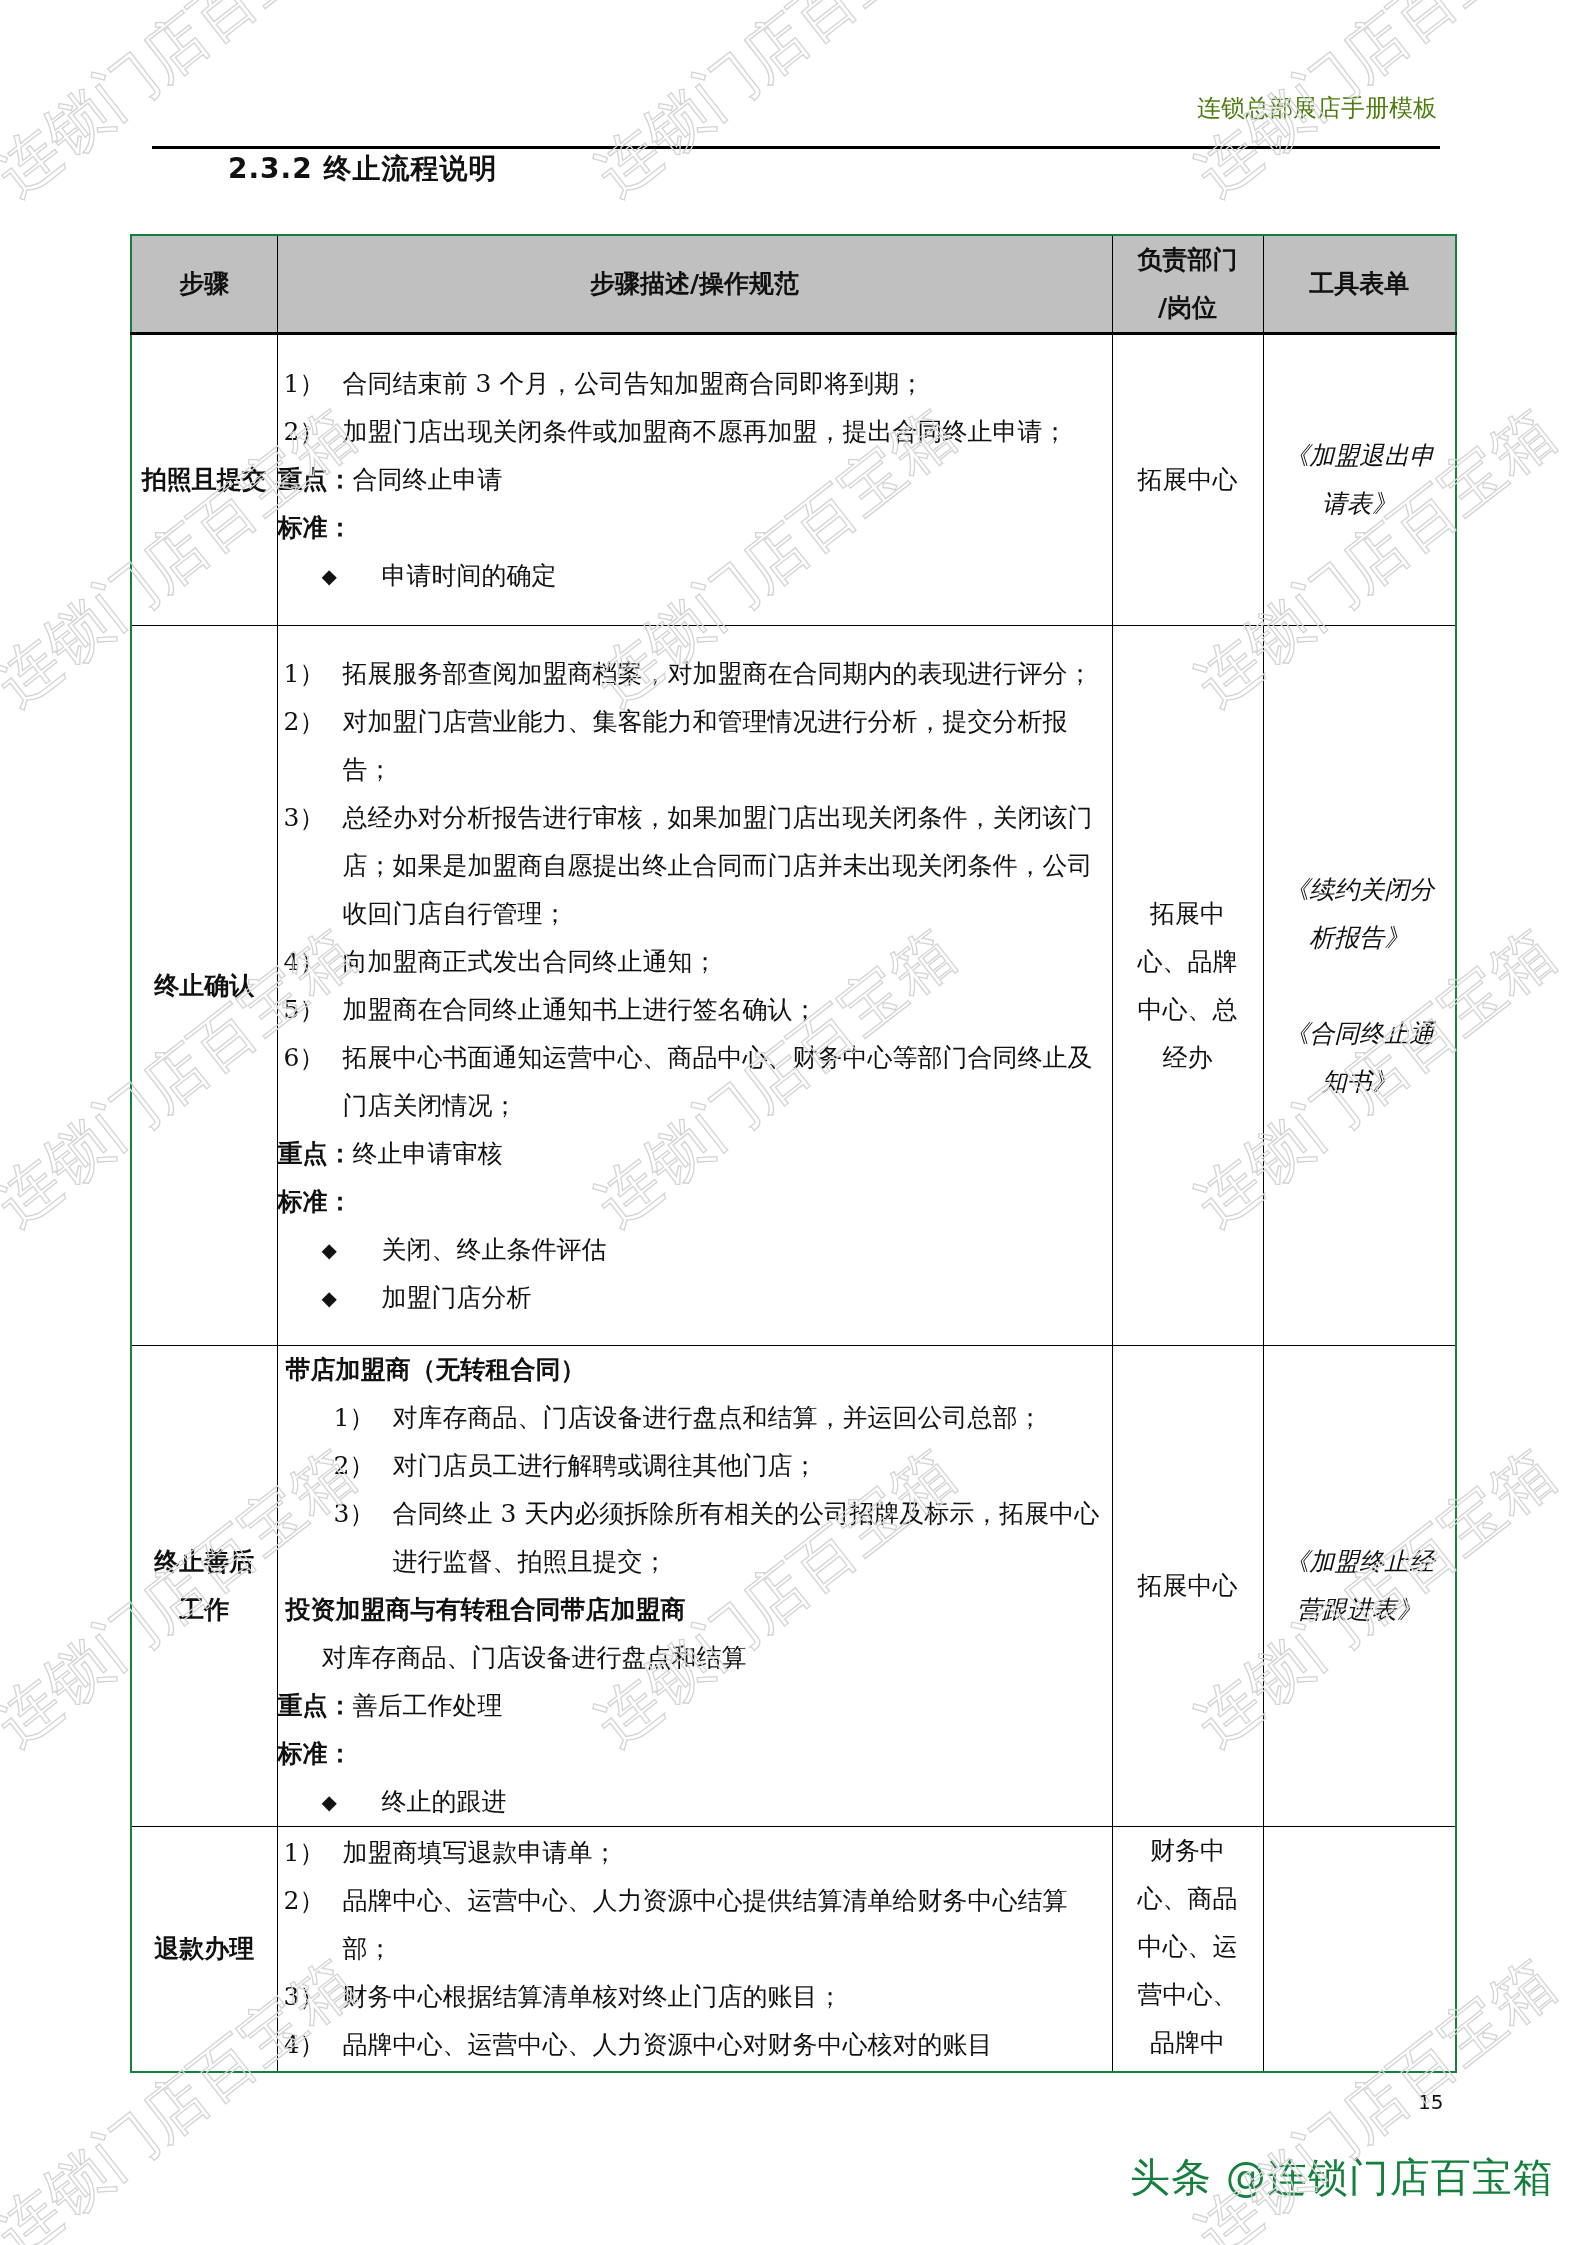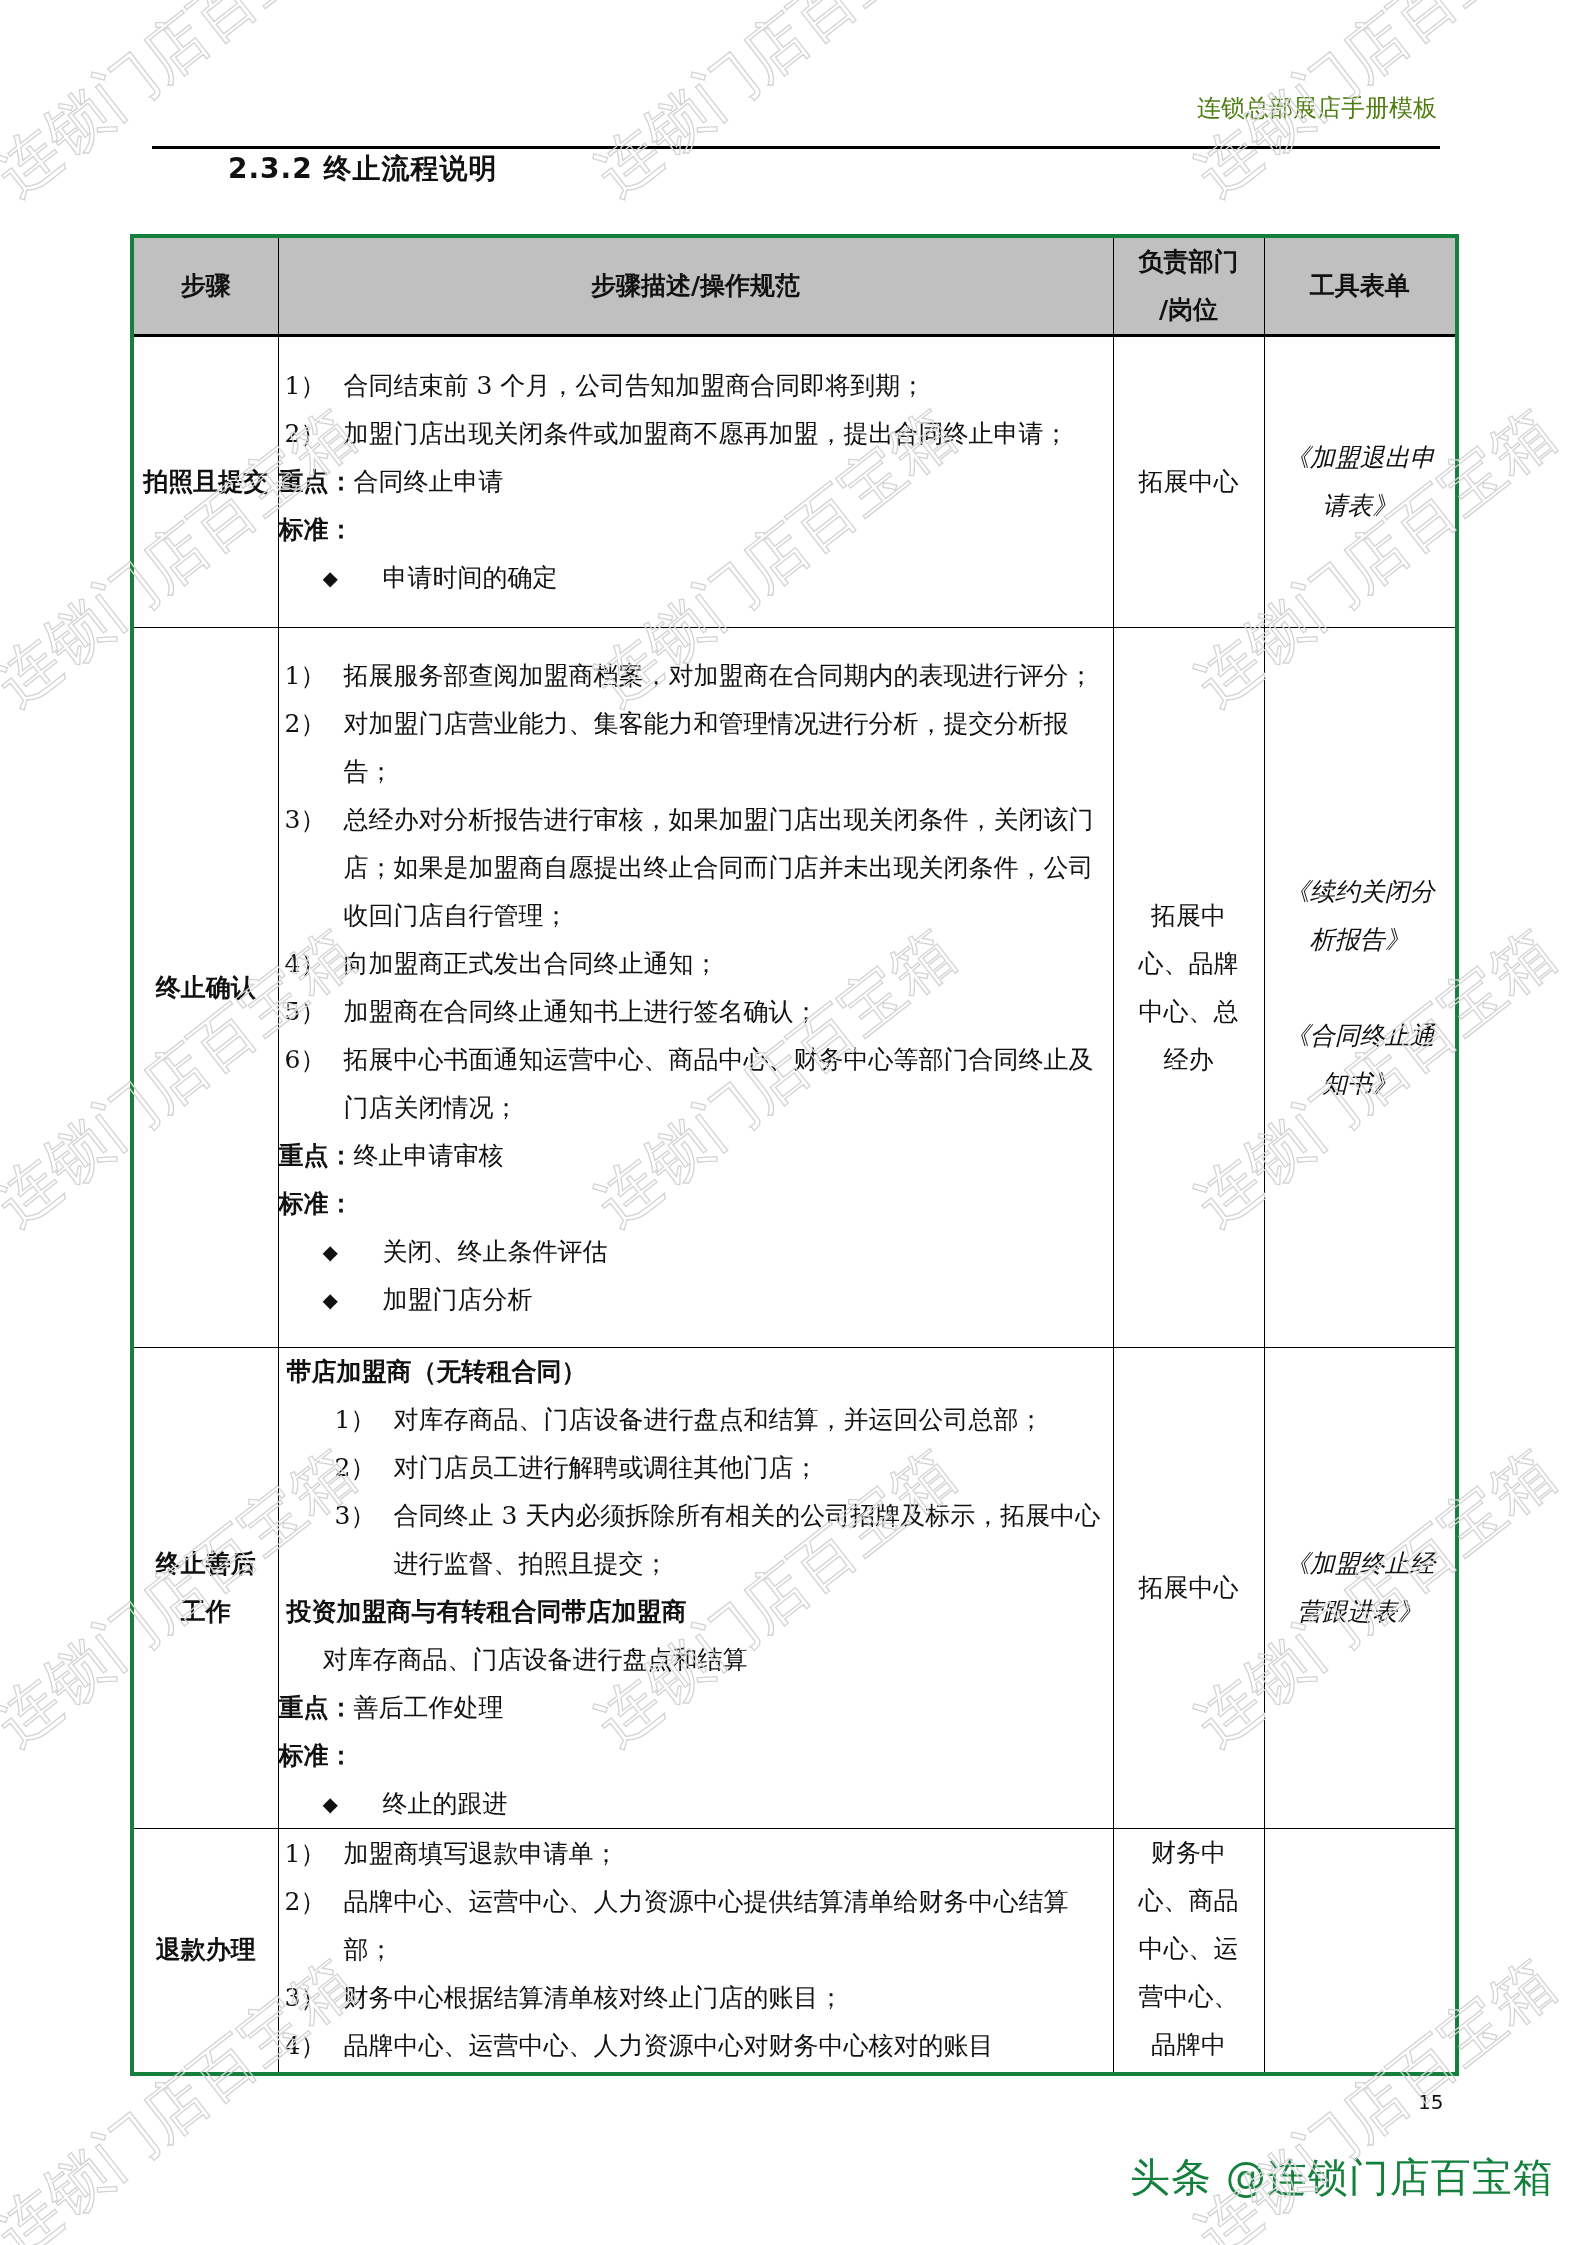--- a/index.html
+++ b/index.html
@@ -4,21 +4,21 @@
 <style>
   html, body { margin:0; padding:0; background:#ffffff; }
   body { width:1587px; height:2245px; position:relative; overflow:hidden;
          font-family:"DejaVu Serif","Liberation Serif",serif; color:#111; }
   .running-header { position:absolute; right:150px; top:92px; font-size:24px;
          font-family:Liberation Mono, monospace; color:#4d7c0f; }
   .header-rule { position:absolute; left:152px; top:146px; width:1288px; height:3px; background:#000; }
   .section-title { position:absolute; left:228px; top:150px; font-size:28px; font-weight:bold;
          font-family:"DejaVu Sans","Liberation Sans",sans-serif; letter-spacing:1px; }
   table.proc { position:absolute; left:130px; top:234px; width:1325px; border-collapse:collapse;
-         border:4px solid #15803d; table-layout:fixed; }
+         border:2px solid #15803d; table-layout:fixed; }
   table.proc th, table.proc td { border:1.5px solid #000; vertical-align:middle; padding:0; }
   table.proc thead th { background:#c0c0c0; font-weight:bold; font-size:25px; height:96px;
          text-align:center; line-height:48px; }
   table.proc thead { border-bottom:3px solid #000; }
   col.c1 { width:146px; } col.c2 { width:835px; } col.c3 { width:151px; } col.c4 { width:193px; }
   .step-cell { text-align:center; font-weight:bold; font-size:25px; line-height:48px; }
   .dept-cell, .form-cell { text-align:center; font-size:25px; line-height:48px; }
   .dept-cell .inner, .form-cell .inner { display:inline-block; width:120px; text-align:center; }
   .form-cell .inner { width:160px;font-style:italic; }
   .desc { padding:2px 12px 2px 16px; font-size:25px; line-height:48px; }

